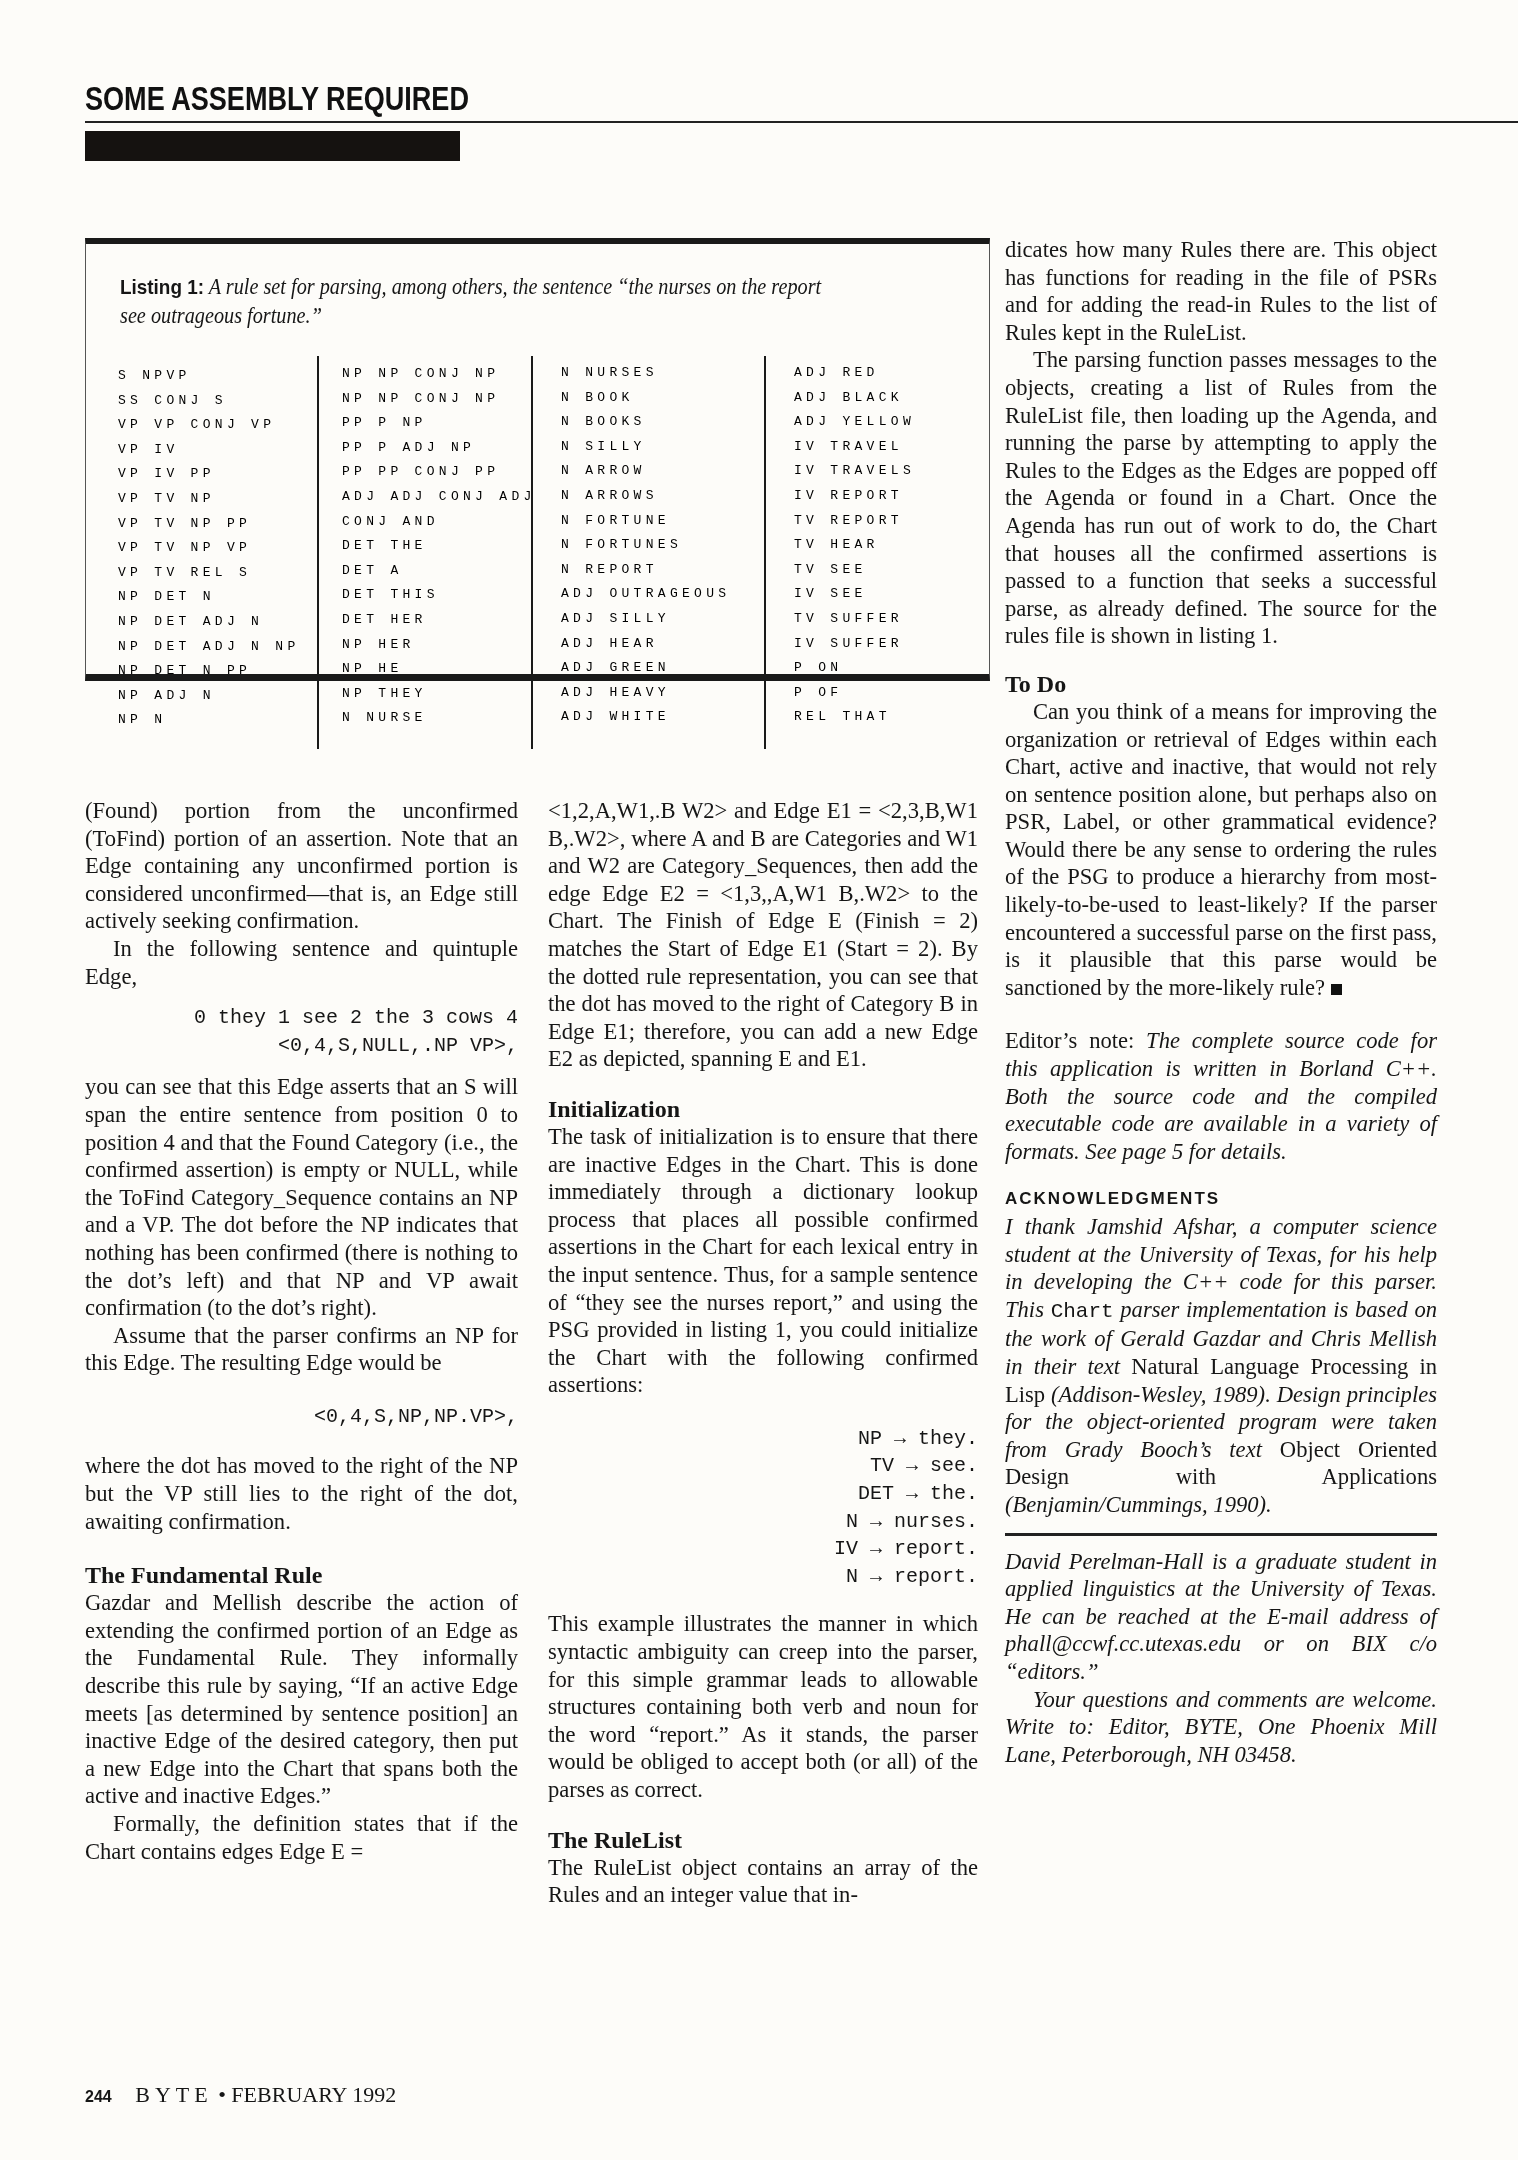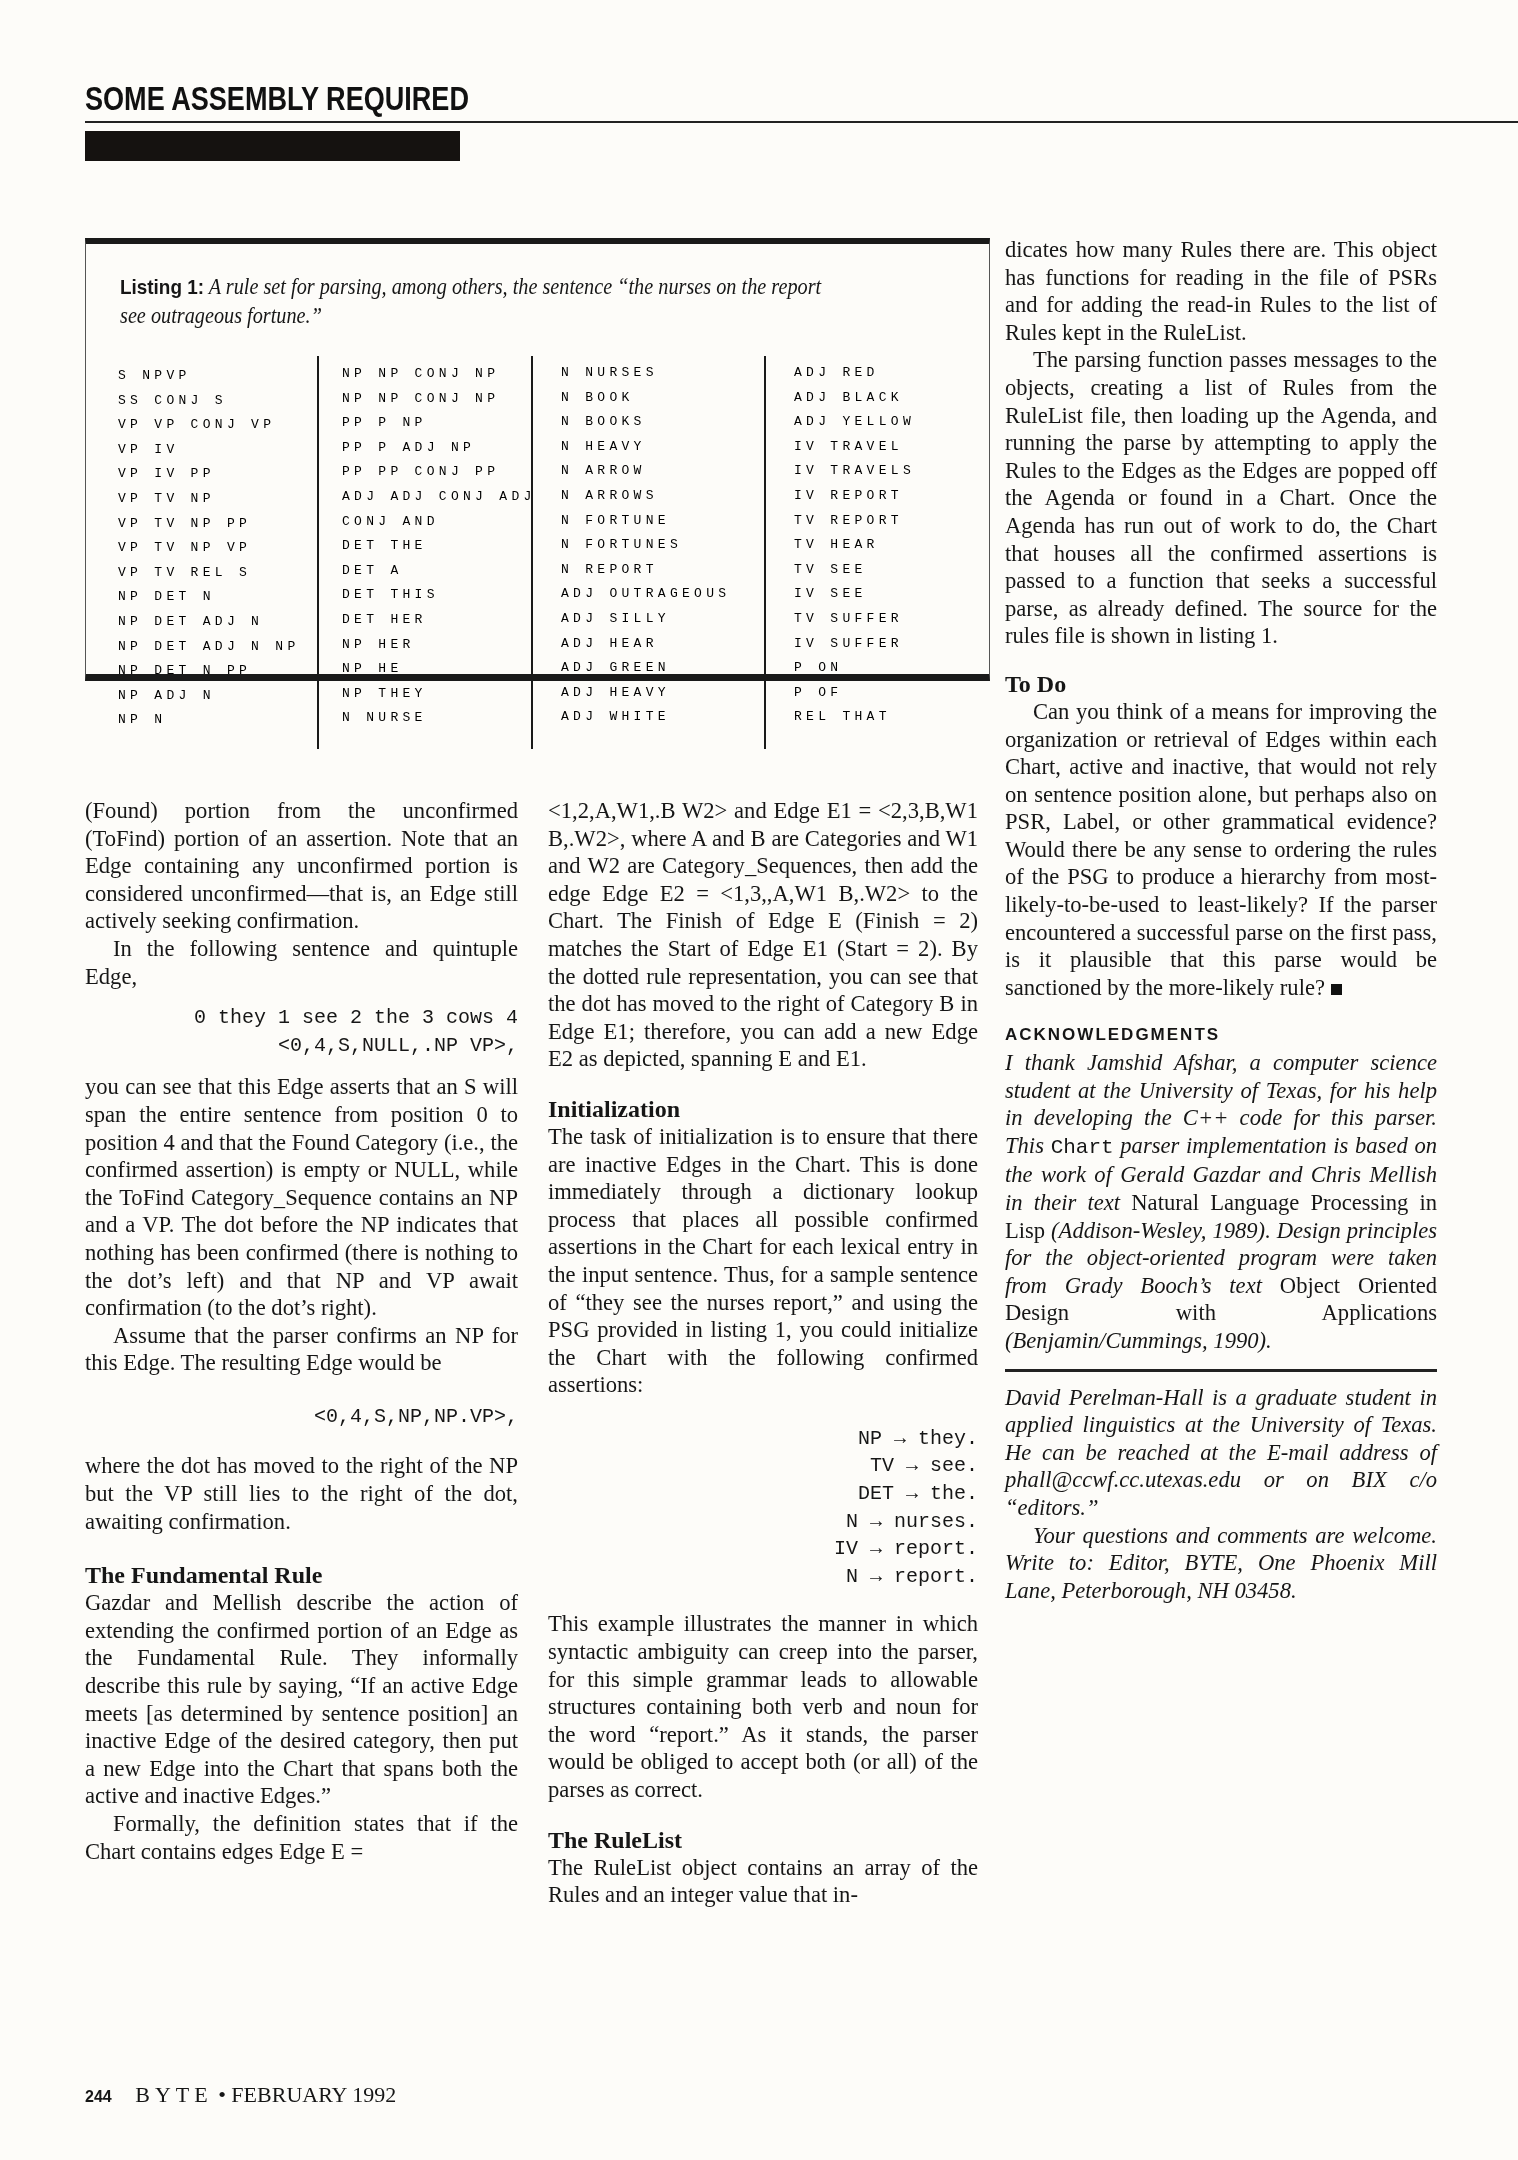--- a/index.html
+++ b/index.html
@@ -69,21 +69,21 @@
 
 <div id="listing">
   <div id="listing-caption">
     <span class="cap-label">Listing 1:</span>
     <span>A rule set for parsing, among others, the sentence “the nurses on the report see outrageous fortune.”</span>
   </div>
   <div class="lcol c1"><div>S NPVP</div><div>SS CONJ S</div><div>VP VP CONJ VP</div><div>VP IV</div><div>VP IV PP</div><div>VP TV NP</div><div>VP TV NP PP</div><div>VP TV NP VP</div><div>VP TV REL S</div><div>NP DET N</div><div>NP DET ADJ N</div><div>NP DET ADJ N NP</div><div>NP DET N PP</div><div>NP ADJ N</div><div>NP N</div></div>
   <div class="ldiv" style="left:231px"></div>
   <div class="lcol c2"><div>NP NP CONJ NP</div><div>NP NP CONJ NP</div><div>PP P NP</div><div>PP P ADJ NP</div><div>PP PP CONJ PP</div><div>ADJ ADJ CONJ ADJ</div><div>CONJ AND</div><div>DET THE</div><div>DET A</div><div>DET THIS</div><div>DET HER</div><div>NP HER</div><div>NP HE</div><div>NP THEY</div><div>N NURSE</div></div>
   <div class="ldiv" style="left:445px"></div>
-  <div class="lcol c3"><div>N NURSES</div><div>N BOOK</div><div>N BOOKS</div><div>N HEAVY</div><div>N ARROW</div><div>N ARROWS</div><div>N FORTUNE</div><div>N FORTUNES</div><div>N REPORT</div><div>ADJ OUTRAGEOUS</div><div>ADJ SILLY</div><div>ADJ HEAR</div><div>ADJ GREEN</div><div>ADJ HEAVY</div><div>ADJ WHITE</div></div>
+  <div class="lcol c3"><div>N NURSES</div><div>N BOOK</div><div>N BOOKS</div><div>N SILLY</div><div>N ARROW</div><div>N ARROWS</div><div>N FORTUNE</div><div>N FORTUNES</div><div>N REPORT</div><div>ADJ OUTRAGEOUS</div><div>ADJ SILLY</div><div>ADJ HEAR</div><div>ADJ GREEN</div><div>ADJ HEAVY</div><div>ADJ WHITE</div></div>
   <div class="ldiv" style="left:678px"></div>
   <div class="lcol c4"><div>ADJ RED</div><div>ADJ BLACK</div><div>ADJ YELLOW</div><div>IV TRAVEL</div><div>IV TRAVELS</div><div>IV REPORT</div><div>TV REPORT</div><div>TV HEAR</div><div>TV SEE</div><div>IV SEE</div><div>TV SUFFER</div><div>IV SUFFER</div><div>P ON</div><div>P OF</div><div>REL THAT</div></div>
 </div>
 
 <div id="col-left" class="col">
   <p>(Found) portion from the unconfirmed (ToFind) portion of an assertion. Note that an Edge containing any unconfirmed portion is considered unconfirmed—that is, an Edge still actively seeking confirmation.</p>
   <p class="ind">In the following sentence and quintuple Edge,</p>
   <div class="code"><span>0 they 1 see 2 the 3 cows 4</span>
 <span>&lt;0,4,S,NULL,.NP VP&gt;,</span></div>
   <p>you can see that this Edge asserts that an S will span the entire sentence from position 0 to position 4 and that the Found Category (i.e., the confirmed assertion) is empty or NULL, while the ToFind Category_Sequence contains an NP and a VP. The dot before the NP indicates that nothing has been confirmed (there is nothing to the dot’s left) and that NP and VP await confirmation (to the dot’s right).</p>
@@ -103,20 +103,21 @@
   <p>This example illustrates the manner in which syntactic ambiguity can creep into the parser, for this simple grammar leads to allowable structures containing both verb and noun for the word “report.” As it stands, the parser would be obliged to accept both (or all) of the parses as correct.</p>
   <h3 style="margin-top:22px">The RuleList</h3>
   <p>The RuleList object contains an array of the Rules and an integer value that in-</p>
 </div>
 
 <div id="col-right" class="col">
   <p>dicates how many Rules there are. This object has functions for reading in the file of PSRs and for adding the read-in Rules to the list of Rules kept in the RuleList.</p>
   <p class="ind">The parsing function passes messages to the objects, creating a list of Rules from the RuleList file, then loading up the Agenda, and running the parse by attempting to apply the Rules to the Edges as the Edges are popped off the Agenda or found in a Chart. Once the Agenda has run out of work to do, the Chart that houses all the confirmed assertions is passed to a function that seeks a successful parse, as already defined. The source for the rules file is shown in listing 1.</p>
   <h3 style="margin-top:20px">To Do</h3>
   <p class="ind"><span>Can you think of a means for improving the organization or retrieval of Edges within each Chart, active and inactive, that would not rely on sentence position alone, but perhaps also on PSR, Label, or other grammatical evidence? Would there be any sense to ordering the rules of the PSG to produce a hierarchy from most-likely-to-be-used to least-likely? If the parser encountered a successful parse on the first pass, is it plausible that this parse would be sanctioned by the more-likely rule?</span><span class="end-mark"></span></p>
+  <p style="margin-top:26px"><span>Editor’s note:</span> <span class="it">The complete source code for this application is written in Borland C++. Both the source code and the compiled executable code are available in a variety of formats. See page 5 for details.</span></p>
   <div class="ack-head">ACKNOWLEDGMENTS</div>
   <p class="it"><span>I thank Jamshid Afshar, a computer science student at the University of Texas, for his help in developing the C++ code for this parser. This </span><span class="mono" style="font-style:normal">Chart</span><span> parser implementation is based on the work of Gerald Gazdar and Chris Mellish in their text </span><span style="font-style:normal">Natural Language Processing in Lisp</span><span> (Addison-Wesley, 1989). Design principles for the object-oriented program were taken from Grady Booch’s text </span><span style="font-style:normal">Object Oriented Design with Applications</span><span> (Benjamin/Cummings, 1990).</span></p>
   <div class="rule"></div>
   <p class="it">David Perelman-Hall is a graduate student in applied linguistics at the University of Texas. He can be reached at the E-mail address of phall@ccwf.cc.utexas.edu or on BIX c/o “editors.”</p>
   <p class="it ind">Your questions and comments are welcome. Write to: Editor, BYTE, One Phoenix Mill Lane, Peterborough, NH 03458.</p>
 </div>
 
 <div id="footer">
   <span class="pageno">244</span>
   <span class="mag">BYTE</span>

